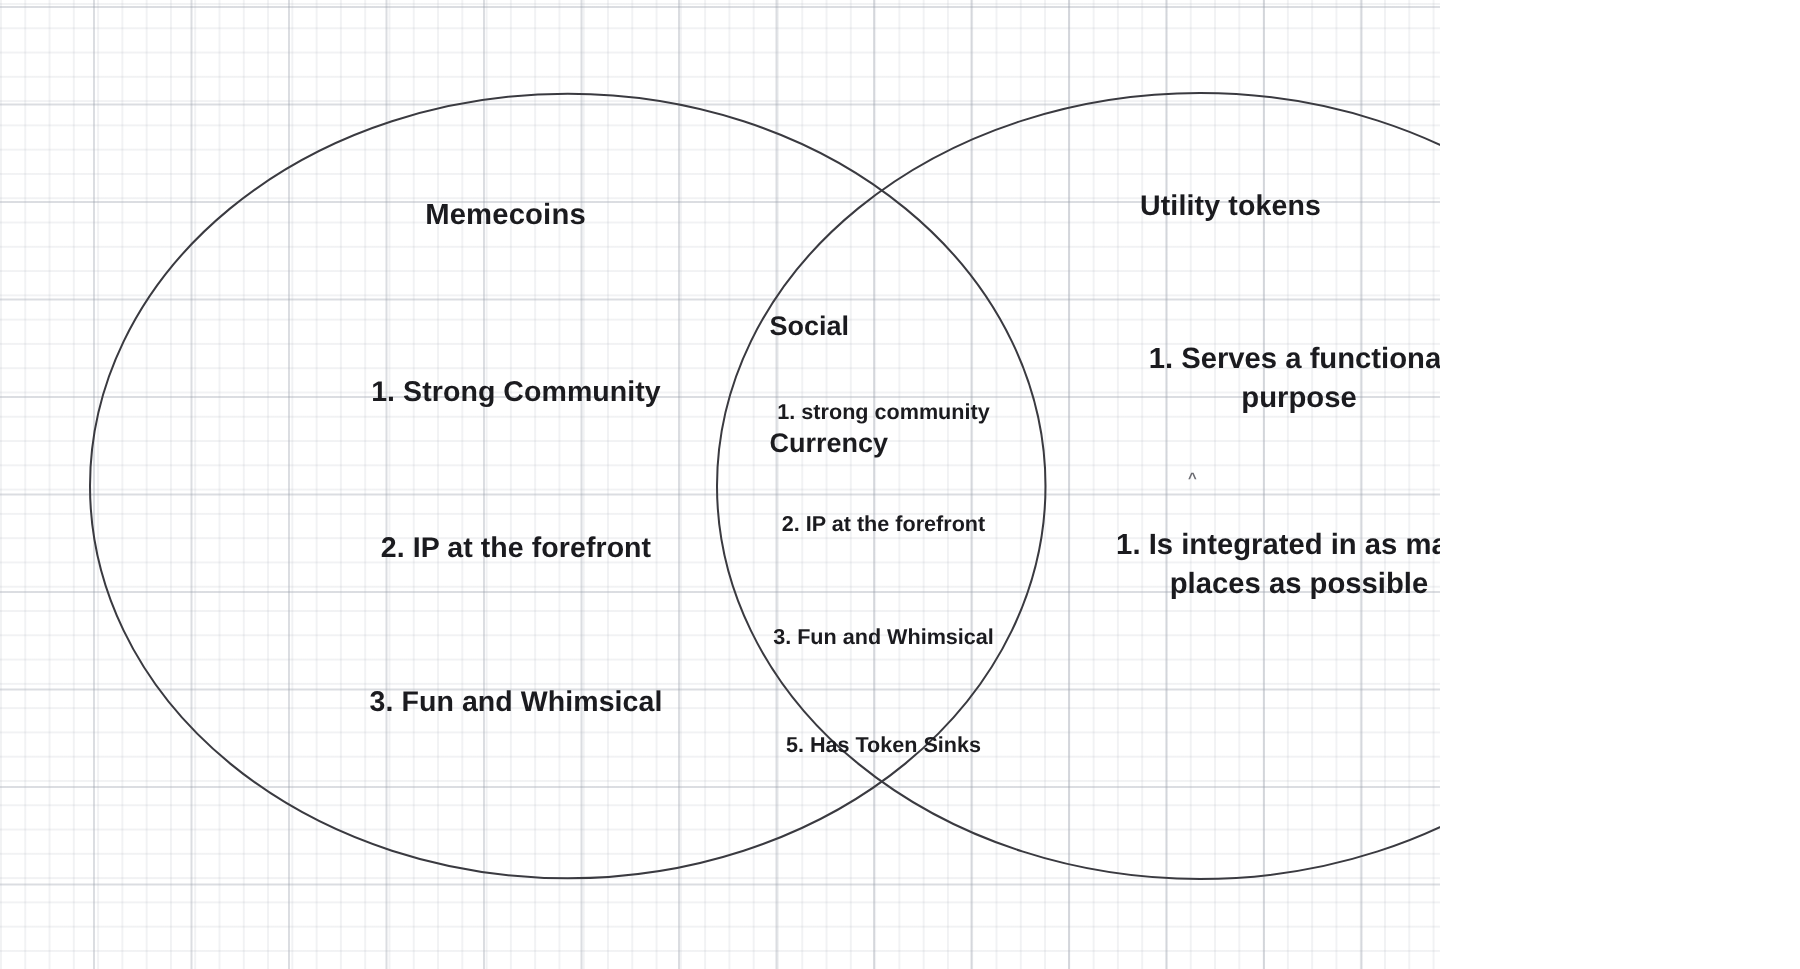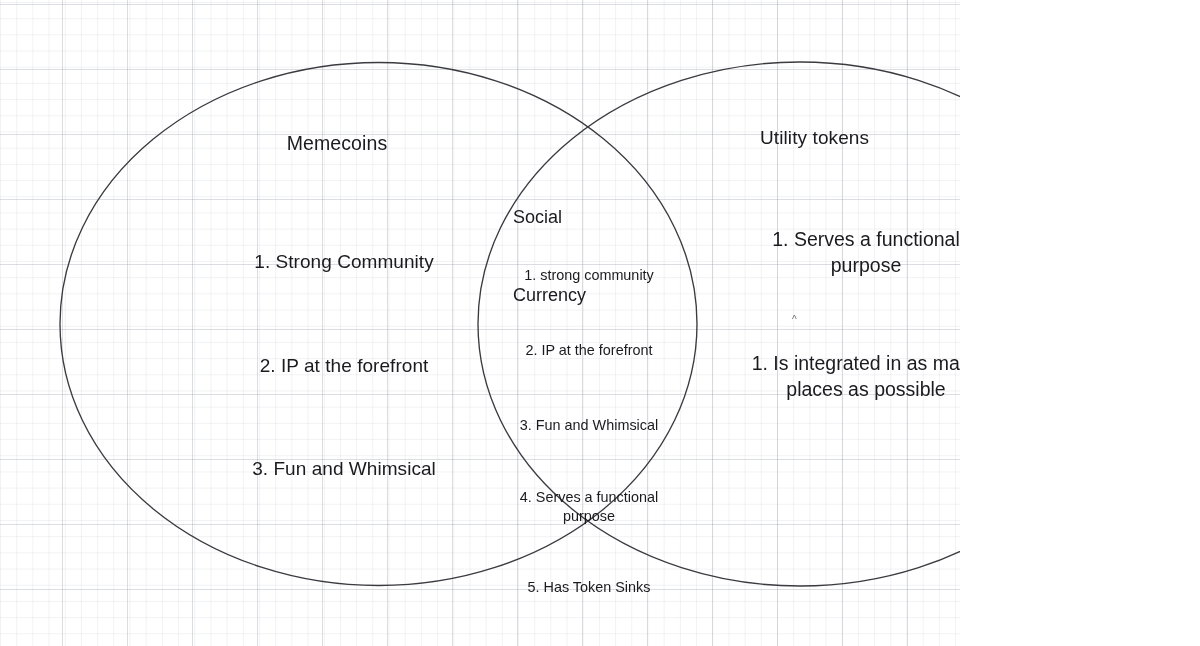--- a/index.html
+++ b/index.html
@@ -24,20 +24,21 @@
       linear-gradient(to right,  rgba(170,175,185,0.16) 1px, transparent 1px),
       linear-gradient(to bottom, rgba(170,175,185,0.16) 1px, transparent 1px),
       linear-gradient(to right,  rgba(150,156,168,0.34) 1px, transparent 1px),
       linear-gradient(to bottom, rgba(150,156,168,0.34) 1px, transparent 1px);
     background-size:
       16.2px 16.2px,
       16.2px 16.2px,
       65px 65px,
       65px 65px;
     background-position: 0 2px, 0 2px, -3px 4px, -3px 4px;
+    font-weight: bold;
   }
 
   #venn-svg {
     position: absolute;
     inset: 0;
     width: 1200px;
     height: 646px;
     display: block;
   }
 
@@ -143,21 +144,20 @@
 
   <div class="txt center-title">
     <div>Social</div>
     <div>Currency</div>
   </div>
 
   <div class="txt center-list">
     <div class="li">1. strong community</div>
     <div class="li">2. IP at the forefront</div>
     <div class="li tight">3. Fun and Whimsical</div>
-    <div class="li tight">4. Serves a functional purpose</div>
     <div class="li">5. Has Token Sinks</div>
     
   </div>
 
   <div class="txt right-title">Utility tokens</div>
 
   <div class="txt right-list">
     <div class="li">1. Serves a functional purpose</div>
     <div class="li">1. Is integrated in as many places as possible</div>
   </div>

